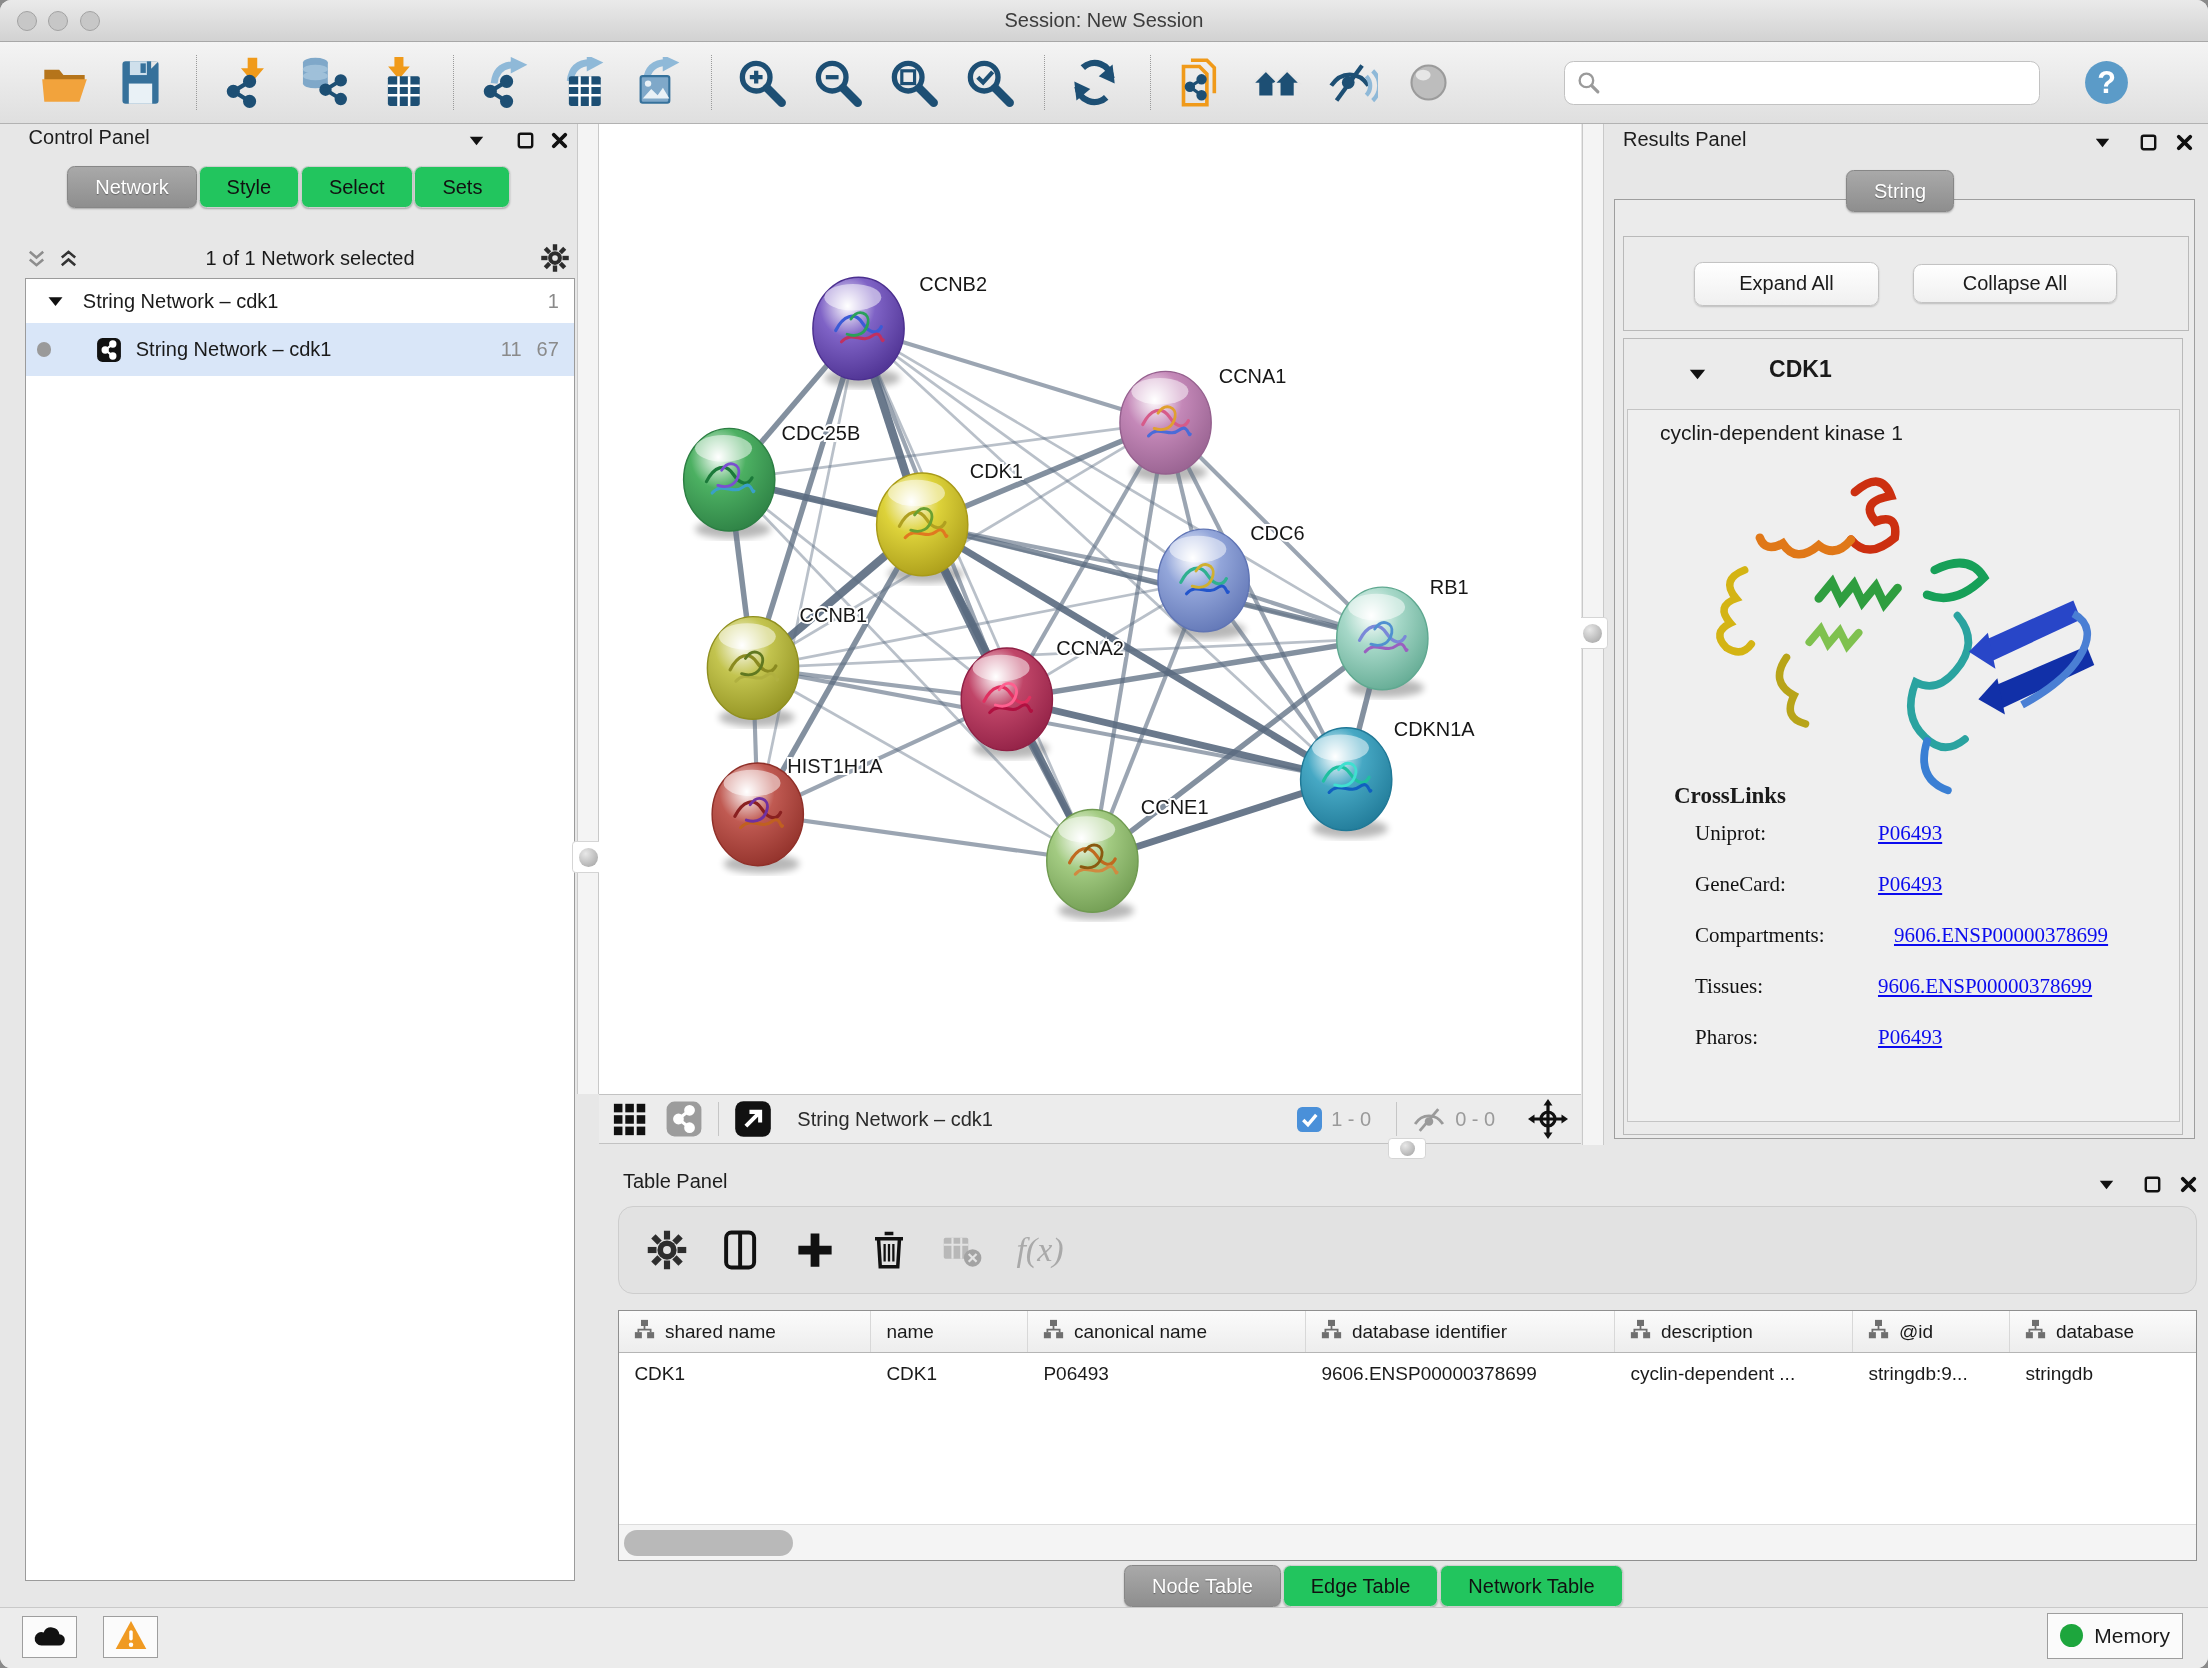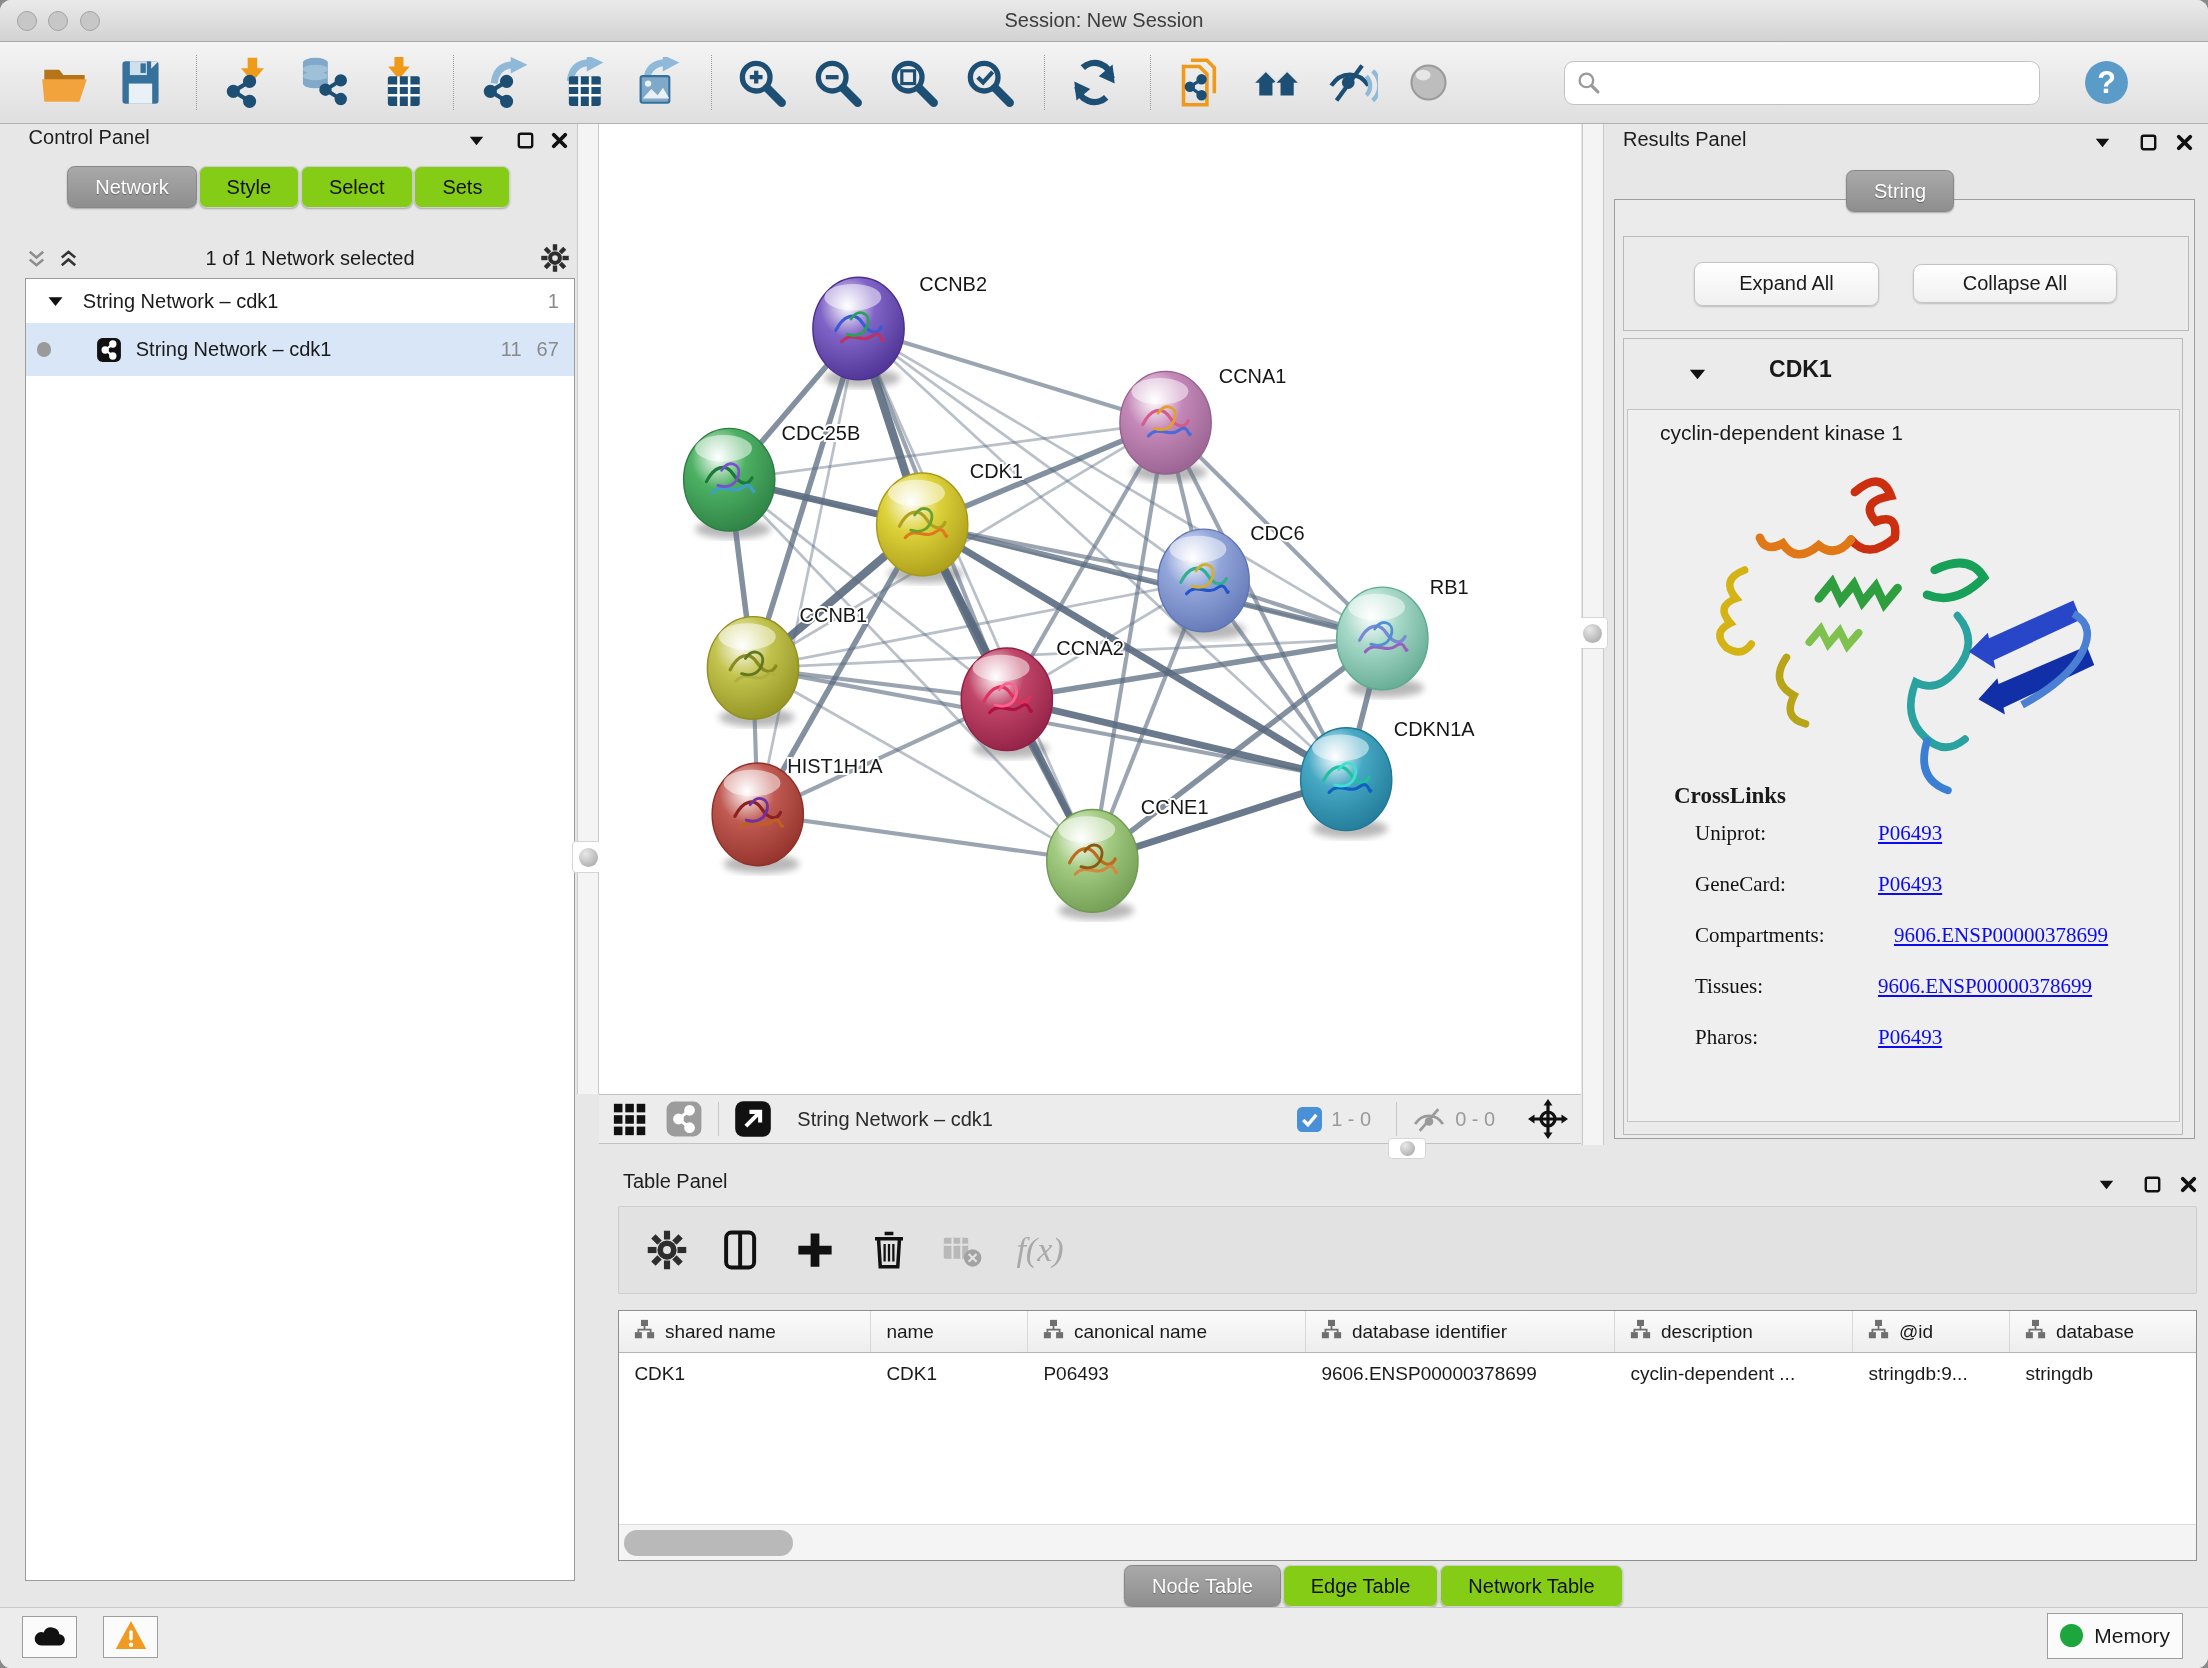--- a/index.html
+++ b/index.html
@@ -21,21 +21,21 @@
   .toolbar-sep{width:0;height:55px;border-left:1.9px dotted #9a9a9a;margin:0 21px 0 7.6px;}
   .searchbox{position:relative;margin-left:88px;width:476px;height:44px;background:#fff;border:1.9px solid #c2c2c2;
     border-radius:9.5px;display:flex;align-items:center;padding-left:11.4px;}
   .searchbox svg{width:25px;height:25px;}
   .searchbox input{border:none;outline:none;flex:1;height:36px;font-size:19px;background:transparent;}
   .helpbtn{margin-left:42px;width:49px;height:49px;}
   
   .ptitle{font-size:20px;color:#1d1d1d;}
   .panel-ico{display:inline-flex;width:25px;height:25px;align-items:center;justify-content:center;}
   .panel-ico svg{width:23px;height:23px;}
-  .tab{display:inline-block;padding:8.6px 27px;background:#84cc16;border:1px solid #cfcfcf;border-radius:7.6px;
+  .tab{display:inline-block;padding:8.6px 27px;background:#22c55e;border:1px solid #cfcfcf;border-radius:7.6px;
     font-size:20px;box-shadow:0 1px 1.9px rgba(0,0,0,.28);margin-right:1.9px;color:#111;}
   .tab.selected{background:linear-gradient(#a9a9a9,#8e8e8e);color:#fff;border-color:#878787;
     text-shadow:0 1px 1px rgba(0,0,0,.35);}
   .btn{display:inline-block;background:linear-gradient(#ffffff,#f0f0f0);border:1px solid #c3c3c3;border-radius:8.6px;
     font-size:20px;text-align:center;box-shadow:0 1px 1.9px rgba(0,0,0,.2);}
   
   .ctrl{position:absolute;left:14.3px;top:124px;width:563px;height:1461px;}
   .subhead{position:absolute;left:9.5px;top:112px;width:547px;height:44px;display:flex;align-items:center;}
   .listbox{position:absolute;left:10.5px;top:154px;width:550px;height:1303px;background:#fff;border:1.9px solid #9b9b9b;}
   .trow{display:flex;align-items:center;height:44px;font-size:20px;}
@@ -59,21 +59,21 @@
   .rbtns{position:absolute;left:8px;top:36px;width:566px;height:95px;border:1px solid #b9b9b9;
     display:flex;align-items:center;justify-content:center;gap:34px;}
   .rsec{position:absolute;left:8.6px;top:138px;width:560px;height:797px;border:1px solid #b9b9b9;}
   .rdesc{position:absolute;left:2.9px;top:70px;width:553px;height:713px;border:1px solid #c4c4c4;background:#efefef;}
   .serif{font-family:"Liberation Serif",serif;}
   .xl-label{font-size:21px;color:#111;}
   .xl-link{font-size:21px;color:#0b0bee;text-decoration:underline;}
   
   .tablepanel{position:absolute;left:606px;top:1164px;width:1603px;height:417px;}
   .ttoolbar{position:absolute;left:12.4px;top:42px;width:1579px;height:88px;background:#e2e2e2;border:1px solid #cdcdcd;
-    border-radius:2px;display:flex;align-items:center;padding-left:27px;gap:32px;}
+    border-radius:15px;display:flex;align-items:center;padding-left:27px;gap:32px;}
   .ttoolbar .tico svg{width:42px;height:42px;display:block;}
   .fx{font-family:"Liberation Serif",serif;font-style:italic;font-size:34px;color:#a9a9a9;}
   .tgrid{position:absolute;left:12.4px;top:146px;width:1579px;height:251px;background:#fff;border:1.9px solid #8f8f8f;overflow:hidden;}
   .thead{display:flex;height:42px;border-bottom:1.9px solid #b5b5b5;}
   .th{display:flex;align-items:center;gap:9.5px;background:linear-gradient(#fbfbfb,#ededed);
     border-right:1px solid #d8d8d8;font-size:19px;padding-left:15px;overflow:hidden;white-space:nowrap;flex:none;}
   .tdrow{display:flex;height:42px;}
   .td{font-size:19px;display:flex;align-items:center;padding-left:15px;flex:none;overflow:hidden;white-space:nowrap;}
   .hscroll{position:absolute;left:0px;bottom:0px;width:100%;height:36px;background:#f4f4f4;border-top:1px solid #dcdcdc;}
   .hthumb{position:absolute;left:4.8px;top:4.8px;width:169px;height:26px;background:#b9b9b9;border-radius:13.3px;}

